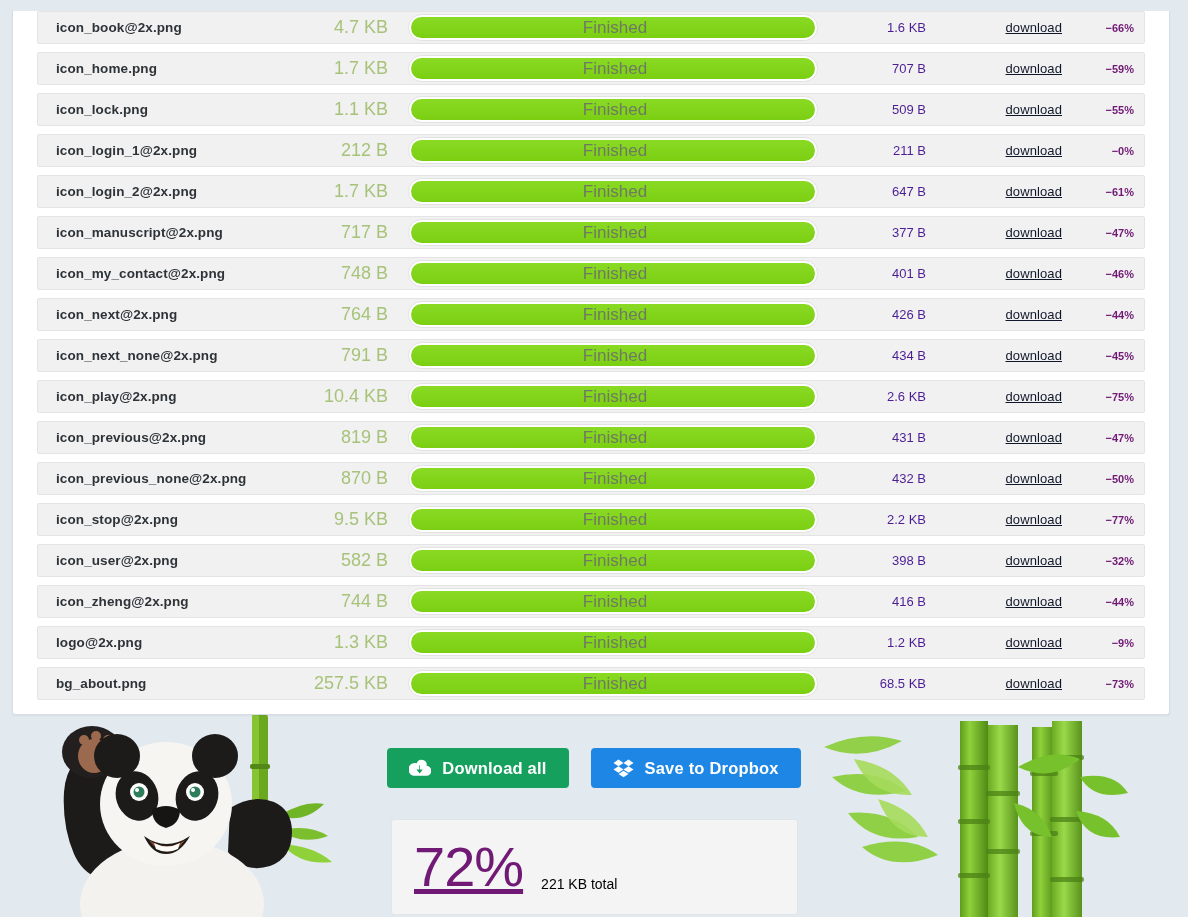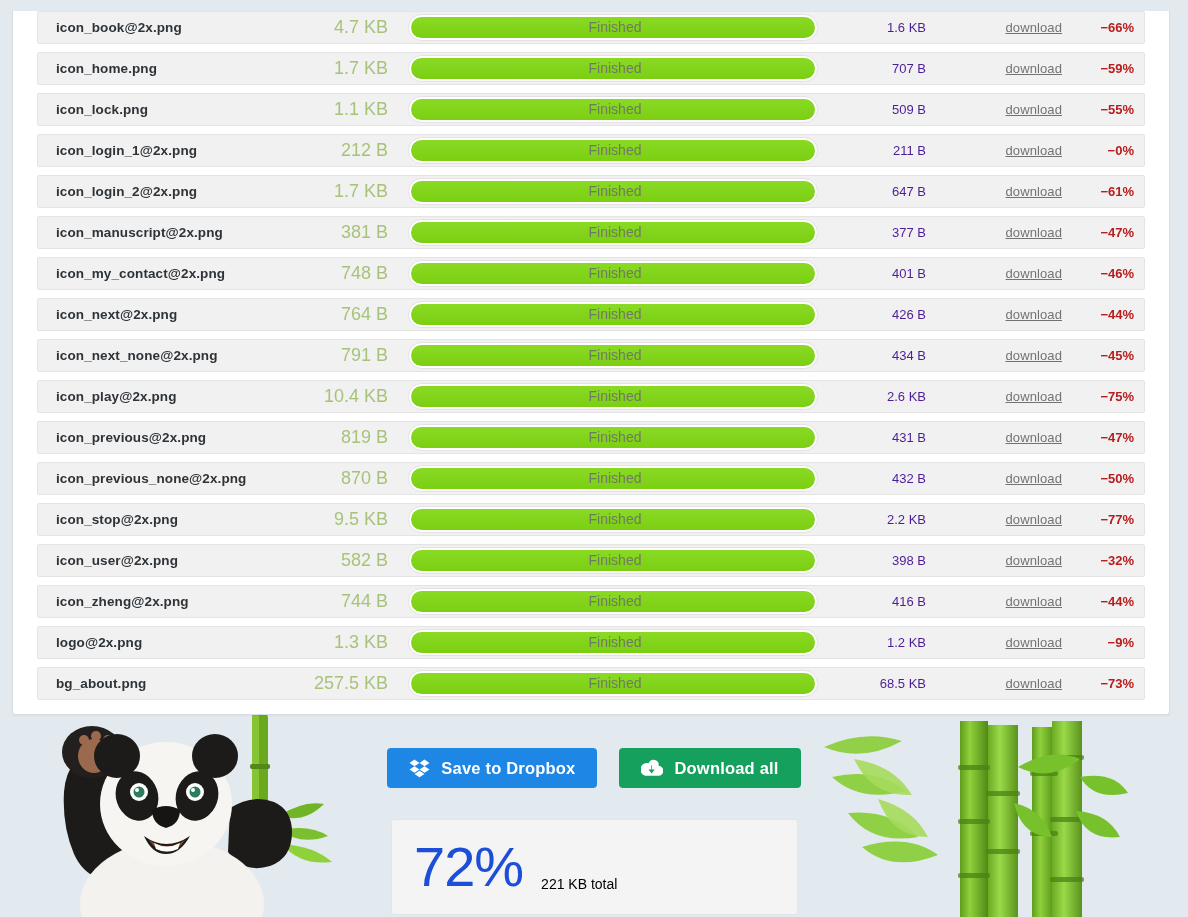--- a/index.html
+++ b/index.html
@@ -81,31 +81,31 @@
     font-size: 13px;
     color: #4c1d95;
   }
   .col-dl {
     width: 130px;
     text-align: right;
     padding-right: 10px;
     font-size: 13px;
   }
   .col-dl a {
-    color: #737373;
+    color: #0f172a;
     text-decoration: underline;
     letter-spacing: .1px;
   }
   .col-pct {
     width: 72px;
     text-align: right;
     padding-right: 10px;
-    font-size: 13px;
+    font-size: 11px;
     font-weight: bold;
-    color: #b91c1c;
+    color: #701a75;
   }
 
   
   .progress-shell {
     position: relative;
     height: 27px;
     background: #ffffff;
     border: 1px solid #e2e2e2;
     border-radius: 14px;
     padding: 2px;
@@ -116,21 +116,21 @@
     width: 100%;
     border-radius: 12px;
     background: #82d41a;
     background-image: linear-gradient(to bottom, #8ada24 0%, #7bcf12 100%);
   }
   .progress-label {
     position: absolute;
     left: 4px; right: 0; top: 0;
     line-height: 21px;
     text-align: center;
-    font-size: 14px;
+    font-size: 17px;
     color: #6f7a63;
   }
 
   
   #action-bar {
     position: absolute;
     left: 0; right: 0;
     top: 748px;
     display: flex;
     justify-content: center;
@@ -175,22 +175,23 @@
     padding-left: 18px;
     text-align: right;
     font-size: 16.5px;
     line-height: 23px;
     color: #7f8a92;
   }
   #savings-percent {
     padding-left: 22px;
     font-size: 56px;
     line-height: 56px;
-    color: #1d4ed8;
+    color: #701a75;
     letter-spacing: -1px;
+    text-decoration: underline;
   }
   #savings-total {
     align-self: flex-end;
     padding: 0 0 22px 18px;
     font-size: 14px;
     color: #000000;
   }
 </style>
 </head>
 <body>
@@ -359,21 +360,21 @@
                 <span class="progress-label">Finished</span>
               </div>
             </div>
           </div>
           <div class="col-new">647 B</div>
           <div class="col-dl"><a href="#">download</a></div>
           <div class="col-pct">−61%</div>
         </div>
         <div class="file-row">
           <div class="col-name">icon_manuscript@2x.png</div>
-          <div class="col-orig">381 B</div>
+          <div class="col-orig">717 B</div>
           <div class="col-bar">
             <div class="progress-shell">
               <div class="progress-fill" style="width:100%">
                 <span class="progress-label">Finished</span>
               </div>
             </div>
           </div>
           <div class="col-new">377 B</div>
           <div class="col-dl"><a href="#">download</a></div>
           <div class="col-pct">−47%</div>
@@ -529,42 +530,42 @@
             </div>
           </div>
           <div class="col-new">68.5 KB</div>
           <div class="col-dl"><a href="#">download</a></div>
           <div class="col-pct">−73%</div>
         </div>
       </div>
   </div>
 
   <div id="action-bar">
+    <button class="action-btn" id="download-all-button">
+      <span>
+        <svg width="22" height="18" viewBox="0 0 24 19" xmlns="http://www.w3.org/2000/svg">
+          <path d="M19.2 7.1 A5.6 5.6 0 0 0 8.4 4.3 A4.6 4.6 0 0 0 4.6 18 h14.2 a5.4 5.4 0 0 0 0.4 -10.9 Z" fill="#ffffff"></path>
+          <path d="M12 6.6 v4.6 h3.1 L11.6 15.6 L8.1 11.2 h3.1 V6.6 Z" fill="#16a05e"></path>
+        </svg>
+      </span>
+      <span>Download all</span>
+    </button>
+
     <button class="action-btn" id="save-to-dropbox-button">
       <span>
         <svg width="21" height="19" viewBox="0 0 24 22" xmlns="http://www.w3.org/2000/svg">
           <path d="M6.2 0.6 L0.4 4.5 L6.2 8.3 L12 4.5 Z" fill="#ffffff"></path>
           <path d="M17.8 0.6 L12 4.5 L17.8 8.3 L23.6 4.5 Z" fill="#ffffff"></path>
           <path d="M0.4 12.2 L6.2 16.0 L12 12.2 L6.2 8.3 Z" fill="#ffffff"></path>
           <path d="M23.6 12.2 L17.8 16.0 L12 12.2 L17.8 8.3 Z" fill="#ffffff"></path>
           <path d="M6.3 17.3 L12 21.0 L17.7 17.3 L12 13.6 Z" fill="#ffffff"></path>
         </svg>
       </span>
       <span>Save to Dropbox</span>
     </button>
-
-    <button class="action-btn" id="download-all-button">
-      <span>
-        <svg width="22" height="18" viewBox="0 0 24 19" xmlns="http://www.w3.org/2000/svg">
-          <path d="M19.2 7.1 A5.6 5.6 0 0 0 8.4 4.3 A4.6 4.6 0 0 0 4.6 18 h14.2 a5.4 5.4 0 0 0 0.4 -10.9 Z" fill="#ffffff"></path>
-          <path d="M12 6.6 v4.6 h3.1 L11.6 15.6 L8.1 11.2 h3.1 V6.6 Z" fill="#16a05e"></path>
-        </svg>
-      </span>
-      <span>Download all</span>
-    </button>
   </div>
 
   <div id="savings-panel">
     <div id="savings-percent">72%</div>
     <div id="savings-total">221 KB total</div>
   </div>
 
 </div>
 
 </body></html>

